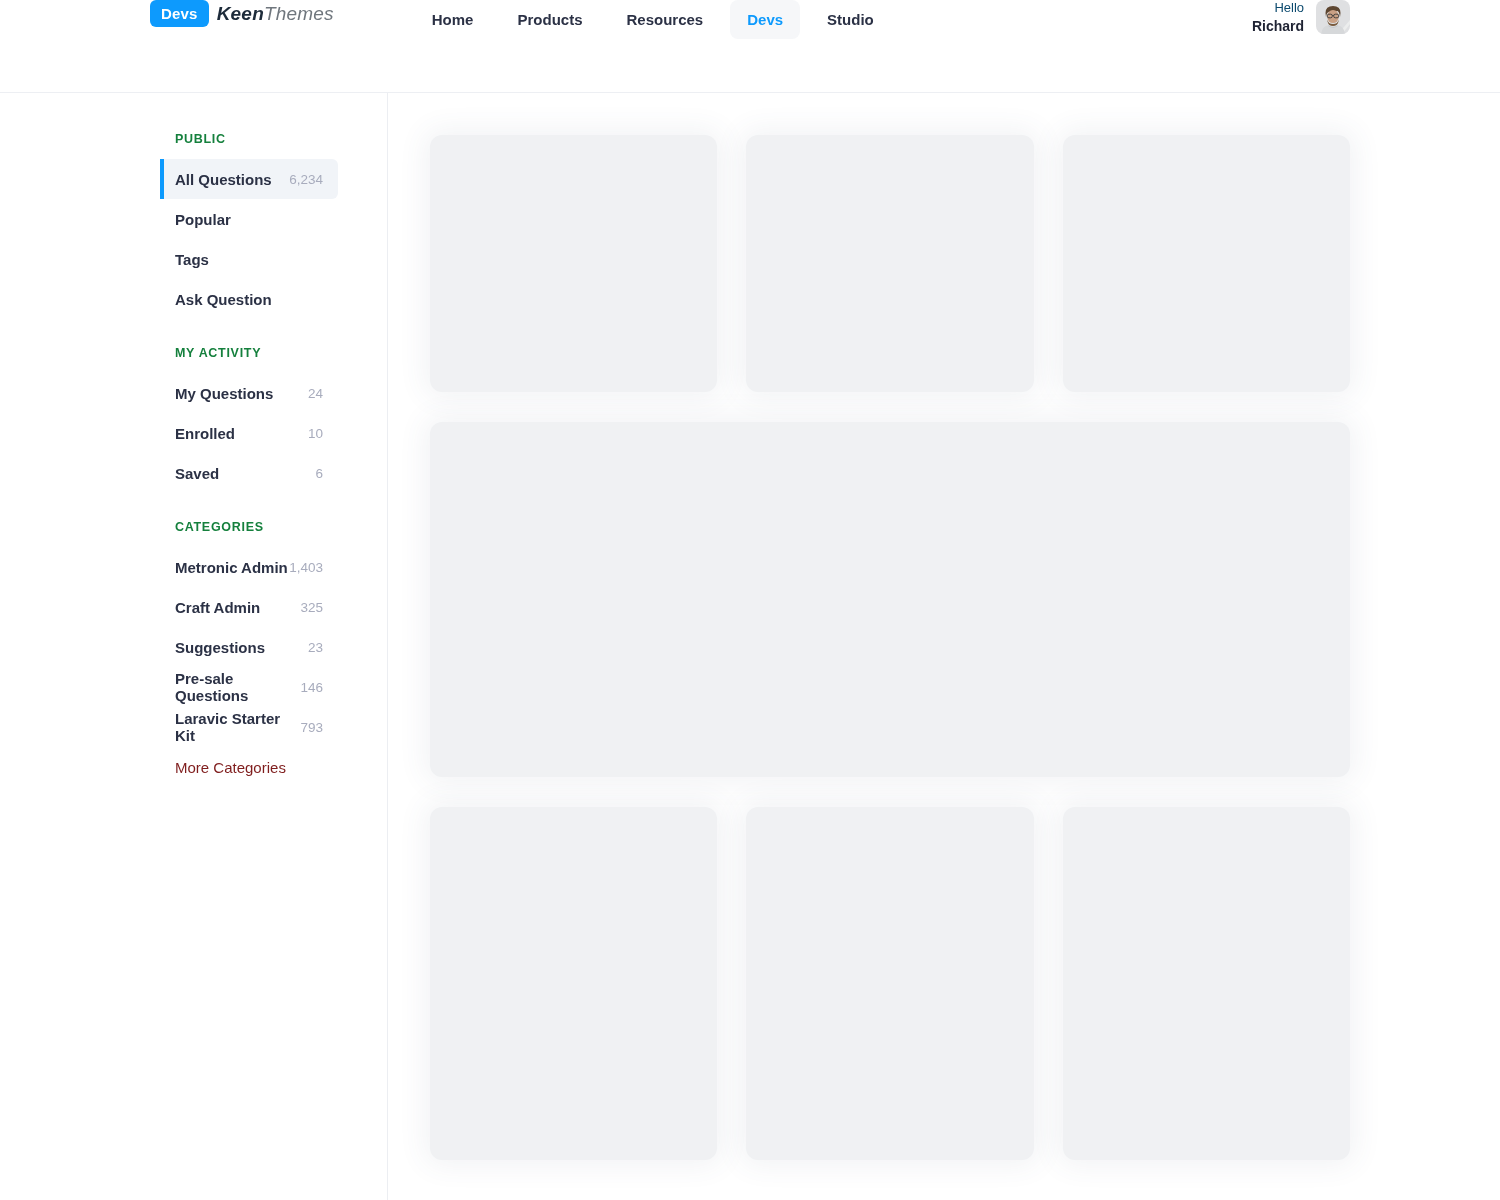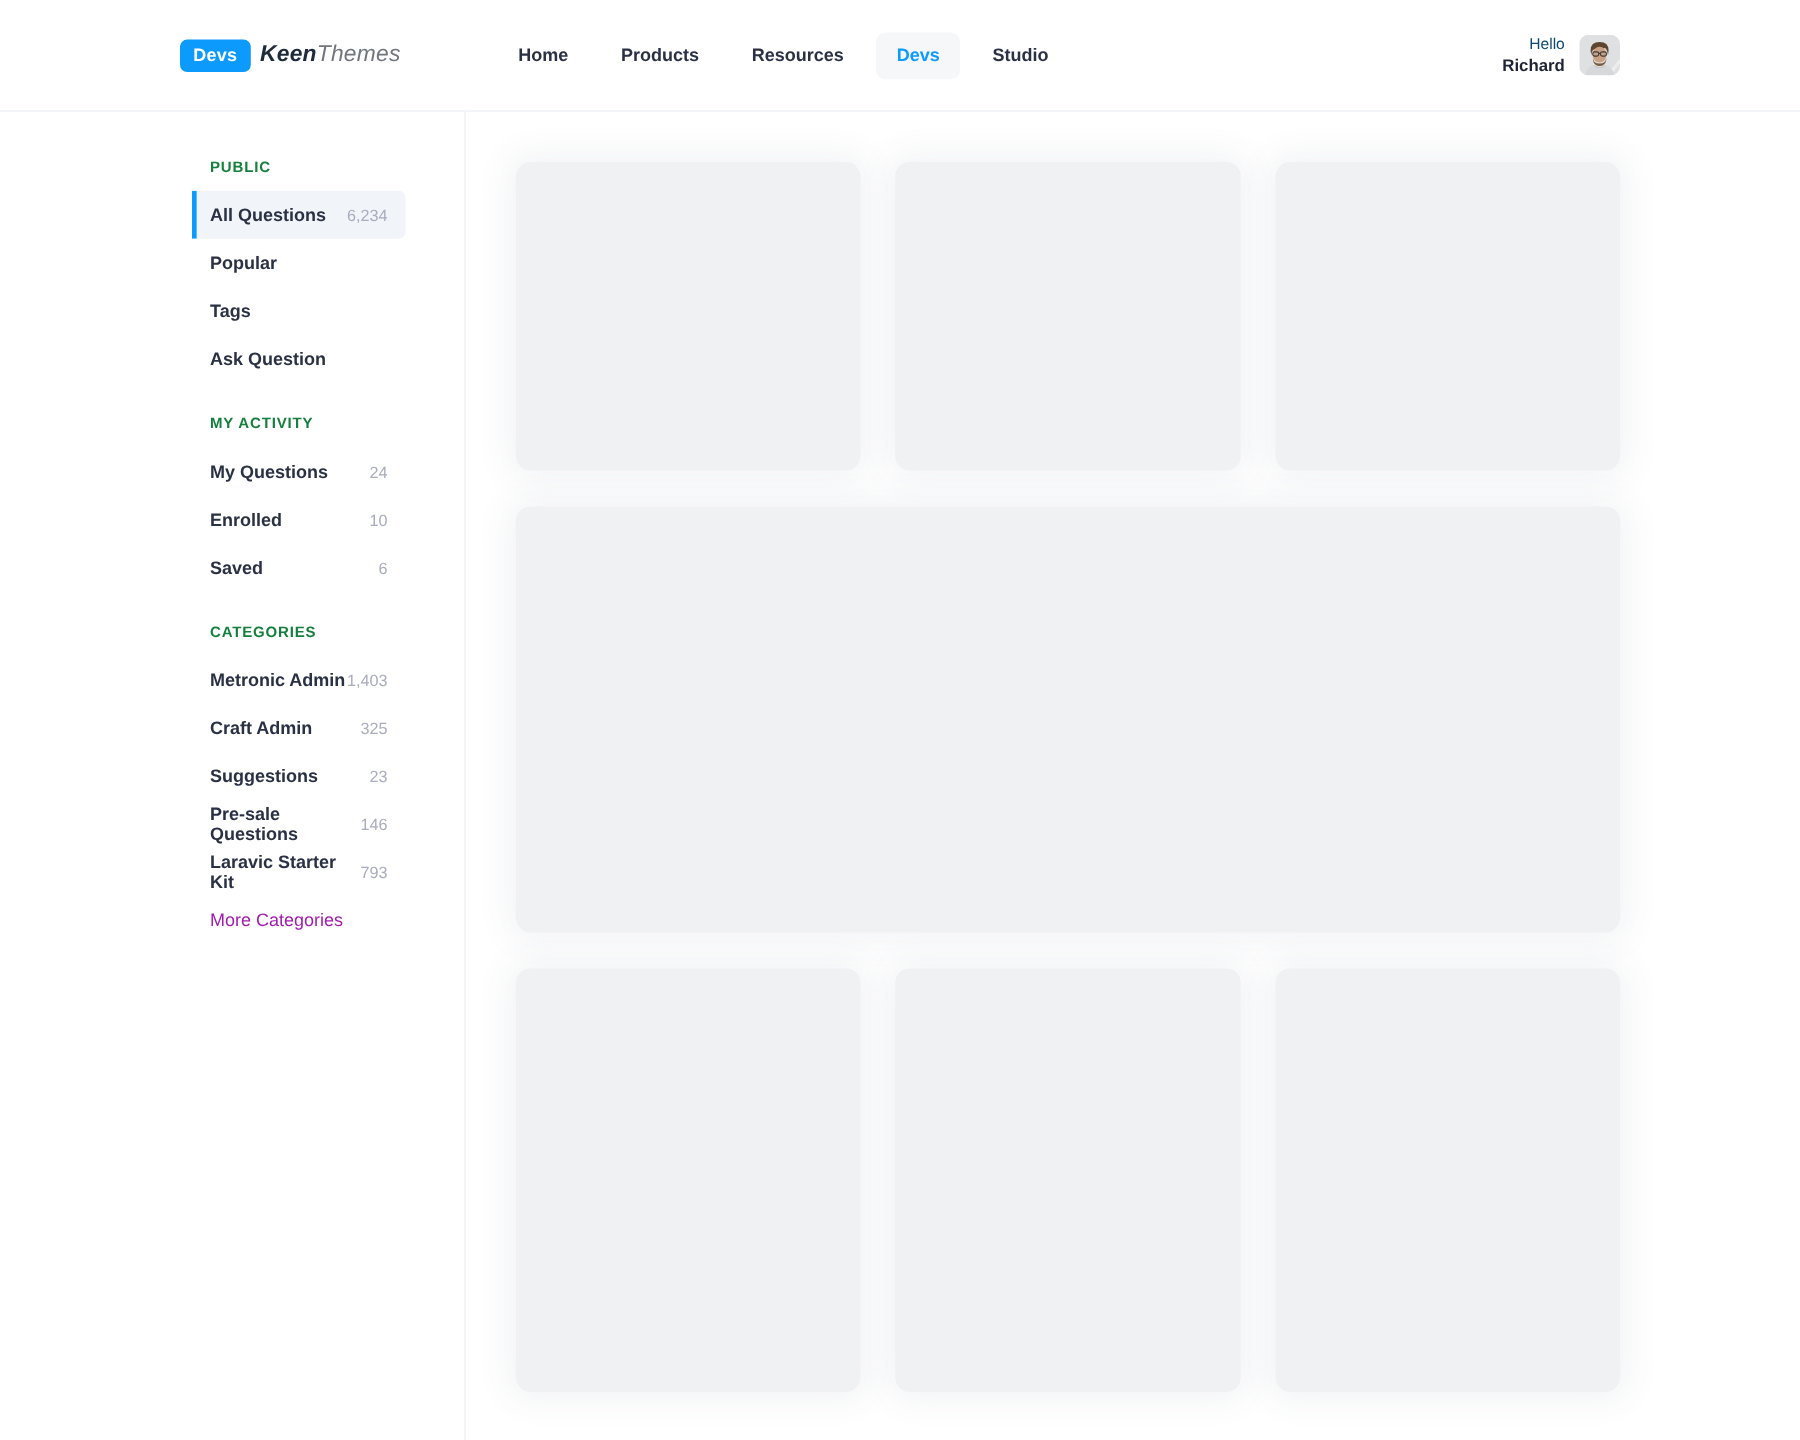--- a/index.html
+++ b/index.html
@@ -9,21 +9,21 @@
     background: #ffffff;
     color: #2b3145;
     overflow: hidden;
   }
 
   
   .header {
     height: 93px;
     border-bottom: 1px solid #edeff3;
     display: flex;
-    align-items: center;
+    align-items: flex-start;
     padding: 0 150px;
   }
   .brand { display: flex; align-items: center; cursor: pointer; }
   .brand-badge {
     background: #0d9afd;
     color: #ffffff;
     font-size: 15px;
     font-weight: 700;
     padding: 5px 11px;
     border-radius: 6px;
@@ -111,21 +111,21 @@
     font-size: 13.5px;
     font-weight: 400;
     color: #a8acbd;
   }
   .side-item.active {
     background: #f1f4f8;
     border-left: 4px solid #0d9afd;
     padding-left: 11px;
     border-radius: 0 6px 6px 0;
   }
-  .side-item.muted .side-label { color: #a21caf; font-weight: 400; }
+  .side-item.muted .side-label { color: #7f1d1d; font-weight: 400; }
 
   
   .main {
     flex: 1;
     padding: 42px 150px 0 42px;
   }
   .cards-row {
     display: grid;
     grid-template-columns: repeat(3, 1fr);
     gap: 29px;

